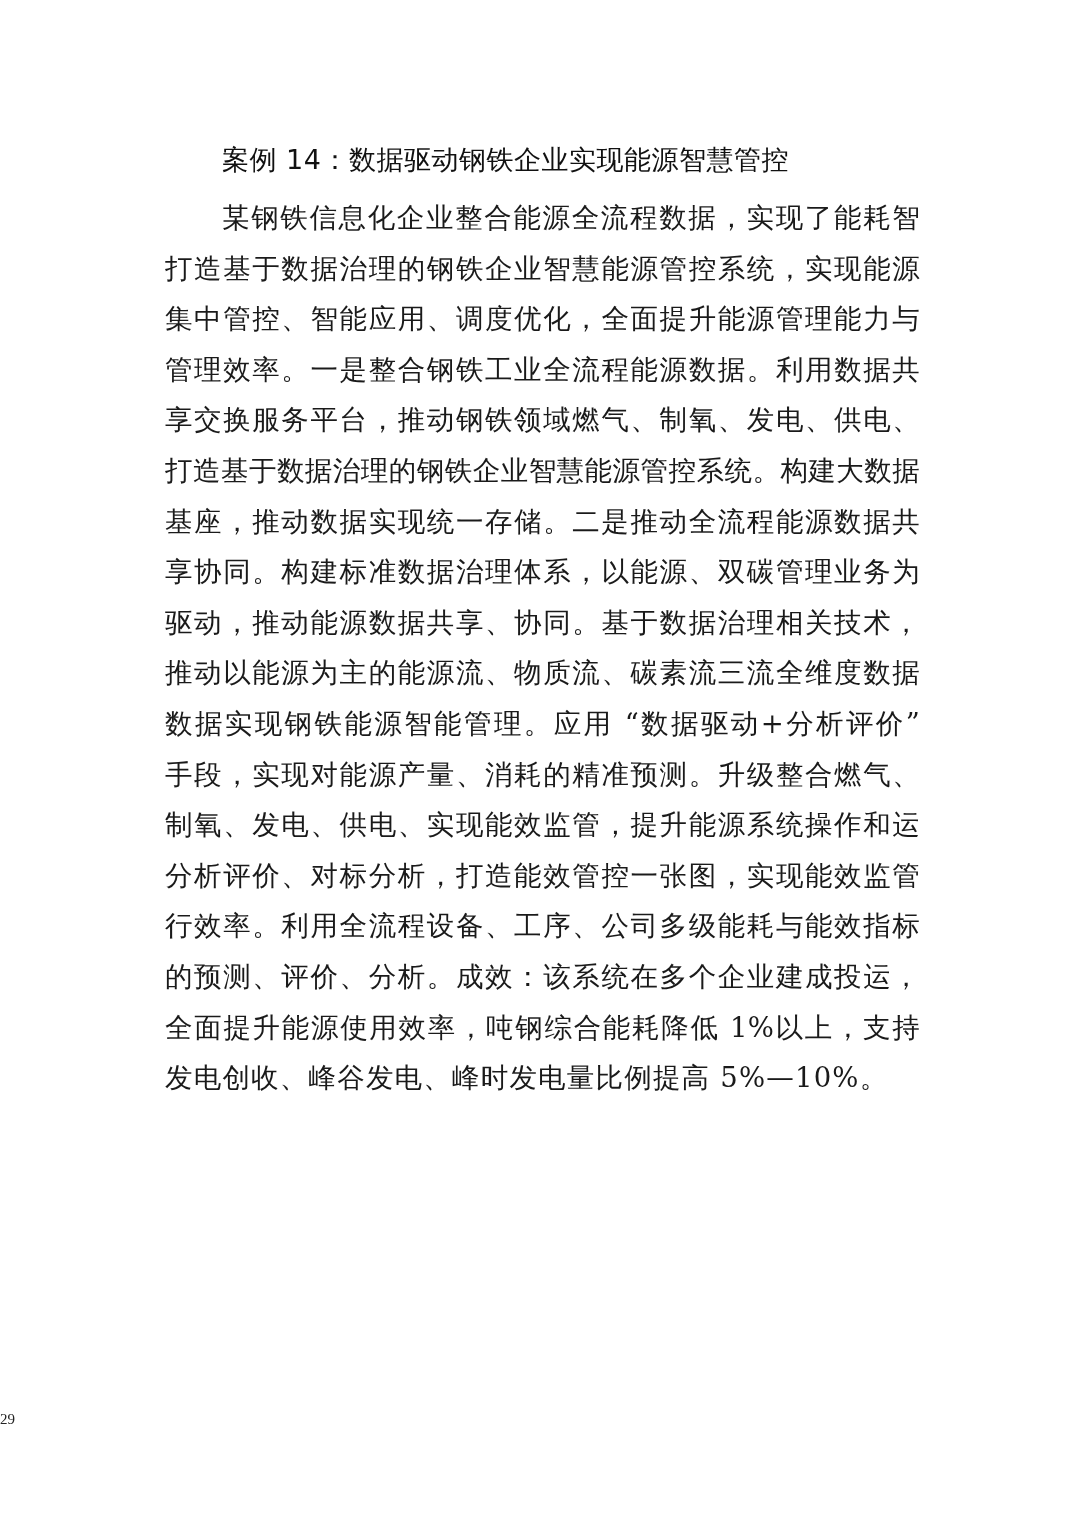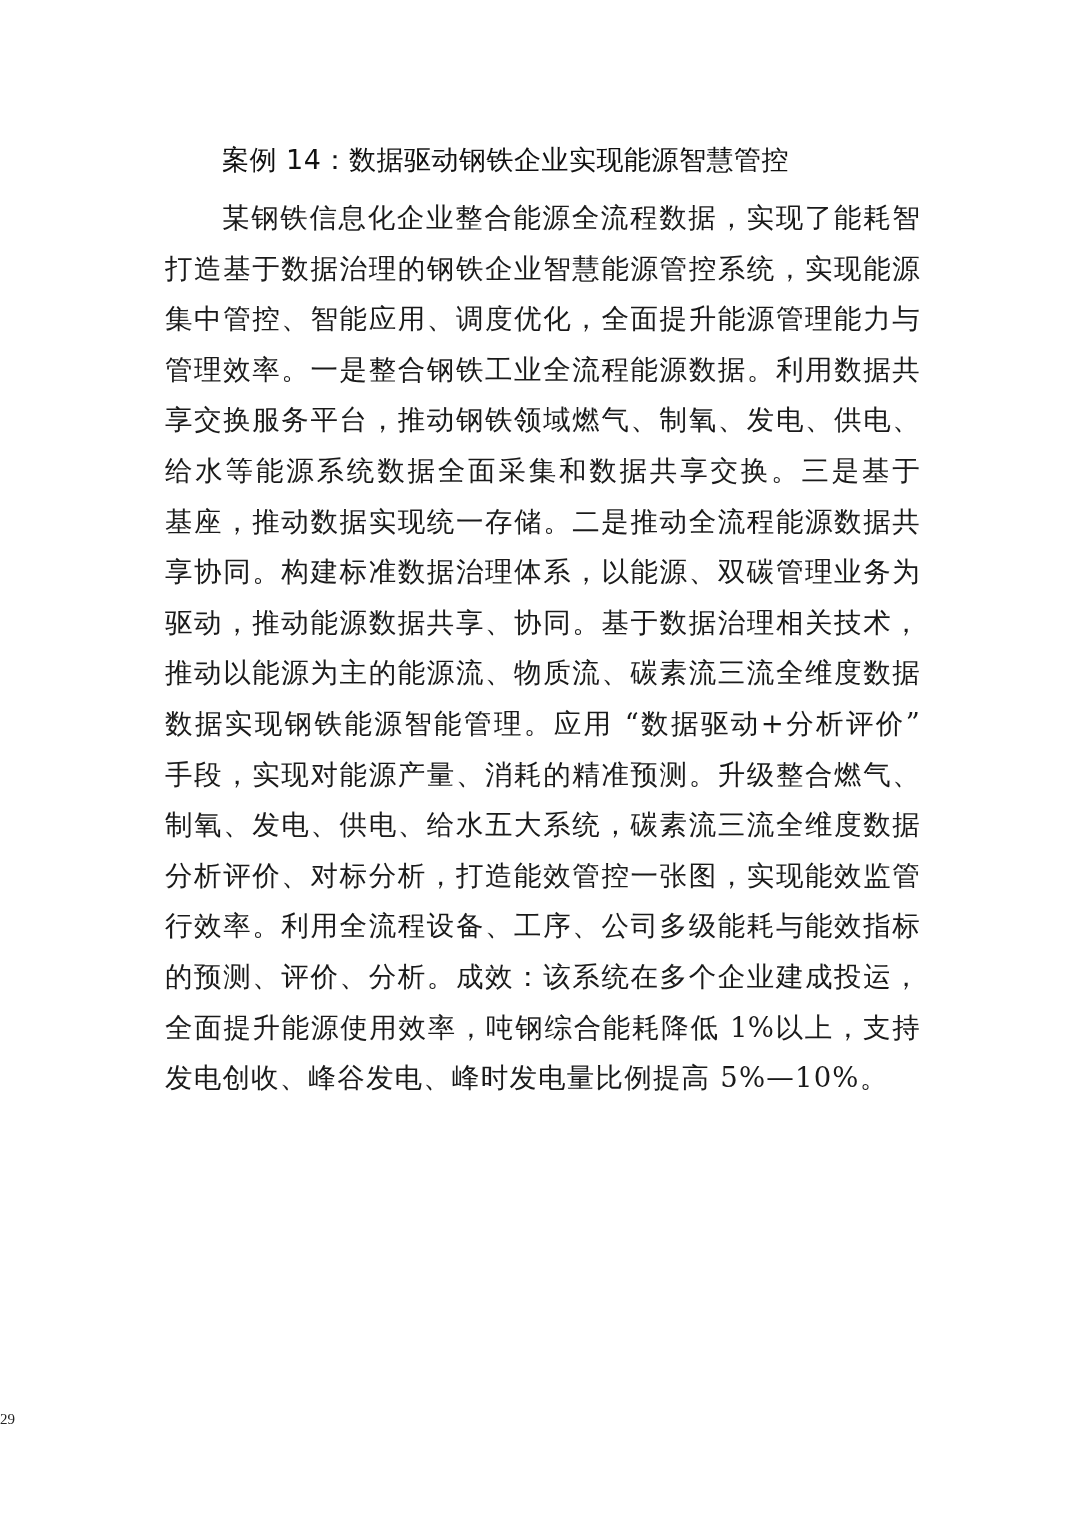--- a/index.html
+++ b/index.html
@@ -30,28 +30,28 @@
 <body>
 
 <div class="page">
   <div class="title">案例 14：数据驱动钢铁企业实现能源智慧管控</div>
   <div class="body" id="body">
       <div class="line first"><span>某钢铁信息化企业整合能源全流程数据，实现了</span><b>能耗智</b></div>
       <div class="line"><span>打造基于数据治理的钢铁企业智慧能源管控系统，实现能源</span></div>
       <div class="line"><span>集中管控、智能应用、调度优化，全面提升能源管理能力与</span></div>
       <div class="line"><span>管理效率。</span><b>一是整合钢铁工业全流程能源数据</b><span>。利用数据共</span></div>
       <div class="line"><span>享交换服务平台，推动钢铁领域燃气、制氧、发电、供电、</span></div>
-      <div class="line"><span>给水等能源系统数据全面采集和数据共享交换。三是基于</span></div>
+      <div class="line"><span>打造基于数据治理的钢铁企业智慧能源管控系统。构建大数据</span></div>
       <div class="line"><span>基座，推动数据实现统一存储。</span><b>二是推动全流程能源数据共</b></div>
       <div class="line"><b>享协同</b><span>。构建标准数据治理体系，以能源、双碳管理业务为</span></div>
       <div class="line"><span>驱动，推动能源数据共享、协同。基于数据治理相关技术，</span></div>
       <div class="line"><span>推动以能源为主的能源流、物质流、碳素流三流全维度数据</span></div>
       <div class="line"><b>数据实现钢铁能源智能管理</b><span>。应用 “数据驱动+分析评价”</span></div>
       <div class="line"><span>手段，实现对能源产量、消耗的精准预测。升级整合燃气、</span></div>
-      <div class="line"><span>制氧、发电、供电、给水五大系统，碳素流三流全维度数据</span></div>
+      <div class="line"><span>制氧、发电、供电、实现能效监管，提升能源系统操作和运</span></div>
       <div class="line"><span>分析评价、对标分析，打造能效管控一张图，实现能效监管</span></div>
       <div class="line"><span>行效率。利用全流程设备、工序、公司多级能耗与能效指标</span></div>
       <div class="line"><span>的预测、评价、分析。</span><b>成效</b><span>：该系统在多个企业建成投运，</span></div>
       <div class="line"><span>全面提升能源使用效率，吨钢综合能耗降低 1%以上，支持</span></div>
       <div class="line last"><span>发电创收、峰谷发电、峰时发电量比例提高 5%—10%。</span></div>
     </div>
   <div class="page-number">29</div>
 </div>
 
 </body></html>

